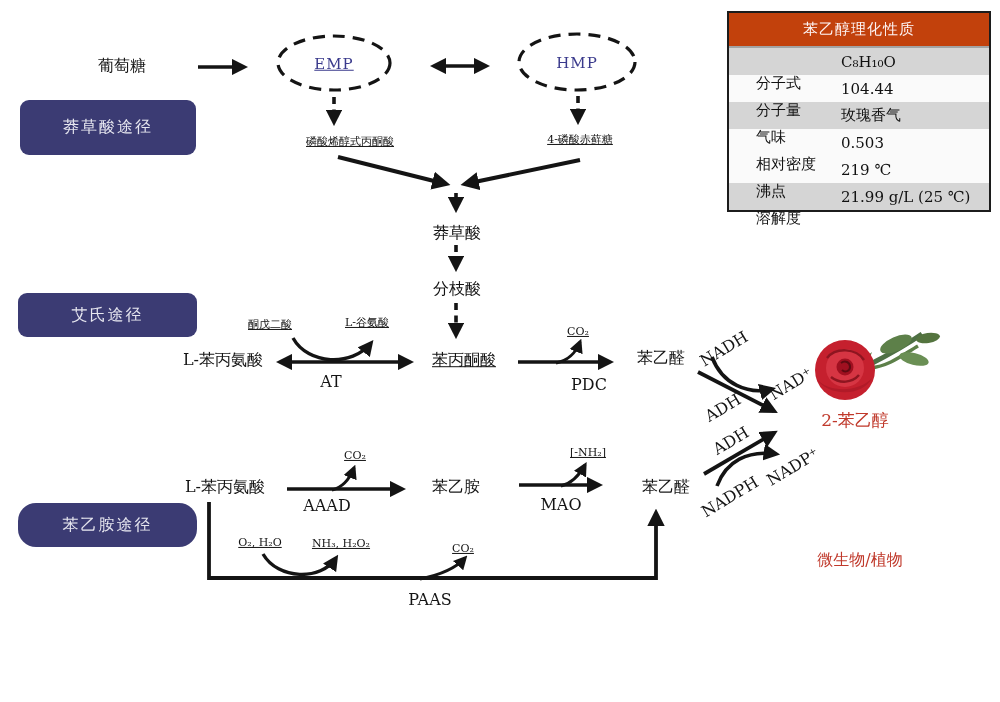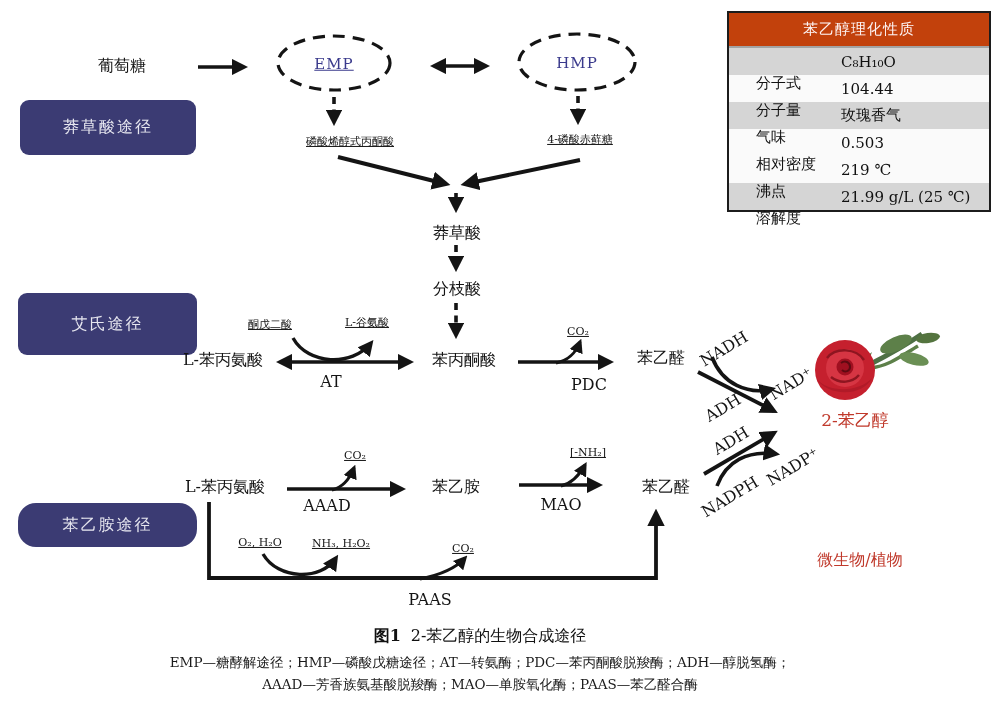--- a/index.html
+++ b/index.html
@@ -104,35 +104,35 @@
       <path d="M27,36 C36,25 56,26 64,38" fill="none" stroke="#8e1520" stroke-width="2.5"></path>
       <path d="M31,55 C40,62 52,61 59,53" fill="none" stroke="#8e1520" stroke-width="2.5"></path>
       <circle cx="45" cy="45" r="8.5" fill="#a01020"></circle>
       <path d="M41,41 C45,38 50,40 50,45 C50,49 45,51 42,48" fill="none" stroke="#5e0a12" stroke-width="2"></path>
     </g>
   </svg>
 
   <div class="badge" style="left:20px; top:100px; width:176px; height:55px;">
     <span>莽草酸途径</span>
   </div>
-  <div class="badge" style="left:18px; top:293px; width:179px; height:62px;">
+  <div class="badge" style="left:18px; top:293px; width:179px; height:44px;">
     <span>艾氏途径</span>
   </div>
   <div class="badge" style="left:18px; top:503px; width:179px; height:44px;border-radius:18px;">
     <span>苯乙胺途径</span>
   </div>
 
   <div class="lbl" style="left:122px; top:66px;">葡萄糖</div>
   <div class="lbl blue" style="left:334px; top:64px;text-decoration:underline;">EMP</div>
   <div class="lbl blue" style="left:577px; top:63px;">HMP</div>
   <div class="lbl small" style="left:350px; top:142px;">磷酸烯醇式丙酮酸</div>
   <div class="lbl small" style="left:580px; top:140px;">4-磷酸赤藓糖</div>
   <div class="lbl" style="left:457px; top:233px;">莽草酸</div>
   <div class="lbl" style="left:457px; top:289px;">分枝酸</div>
-  <div class="lbl" style="left:464px; top:360px;">苯丙酮酸</div>
+  <div class="lbl" style="left:464px; top:360px;text-decoration:underline;">苯丙酮酸</div>
   <div class="lbl small" style="left:270px; top:325px;">酮戊二酸</div>
   <div class="lbl small" style="left:367px; top:323px;">L-谷氨酸</div>
   <div class="lbl" style="left:223px; top:360px;">L-苯丙氨酸</div>
   <div class="lbl" style="left:331px; top:382px;">AT</div>
   <div class="lbl small" style="left:578px; top:332px;">CO₂</div>
   <div class="lbl" style="left:589px; top:385px;">PDC</div>
   <div class="lbl" style="left:661px; top:358px;">苯乙醛</div>
   <div class="lbl rot" style="left:724px; top:349px;">NADH</div>
   <div class="lbl rot" style="left:791px; top:384px;">NAD⁺</div>
   <div class="lbl rot" style="left:723px; top:408px;">ADH</div>
@@ -176,21 +176,14 @@
     <div class="trow white">
       <span class="tlabel">沸点</span>
       <span class="tvalue">219 ℃</span>
     </div>
     <div class="trow gray">
       <span class="tlabel">溶解度</span>
       <span class="tvalue">21.99 g/L (25 ℃)</span>
     </div>
   </div>
 
-  <div class="caption">
-    <div class="title-line">
-      <span class="fig">图1</span><span>2-苯乙醇的生物合成途径</span>
-    </div>
-    <div class="legend">EMP—糖酵解途径；HMP—磷酸戊糖途径；AT—转氨酶；PDC—苯丙酮酸脱羧酶；ADH—醇脱氢酶；</div>
-    <div class="legend" style="margin-top:4px;">AAAD—芳香族氨基酸脱羧酶；MAO—单胺氧化酶；PAAS—苯乙醛合酶</div>
-  </div>
 
 </div>
 
 </body></html>

